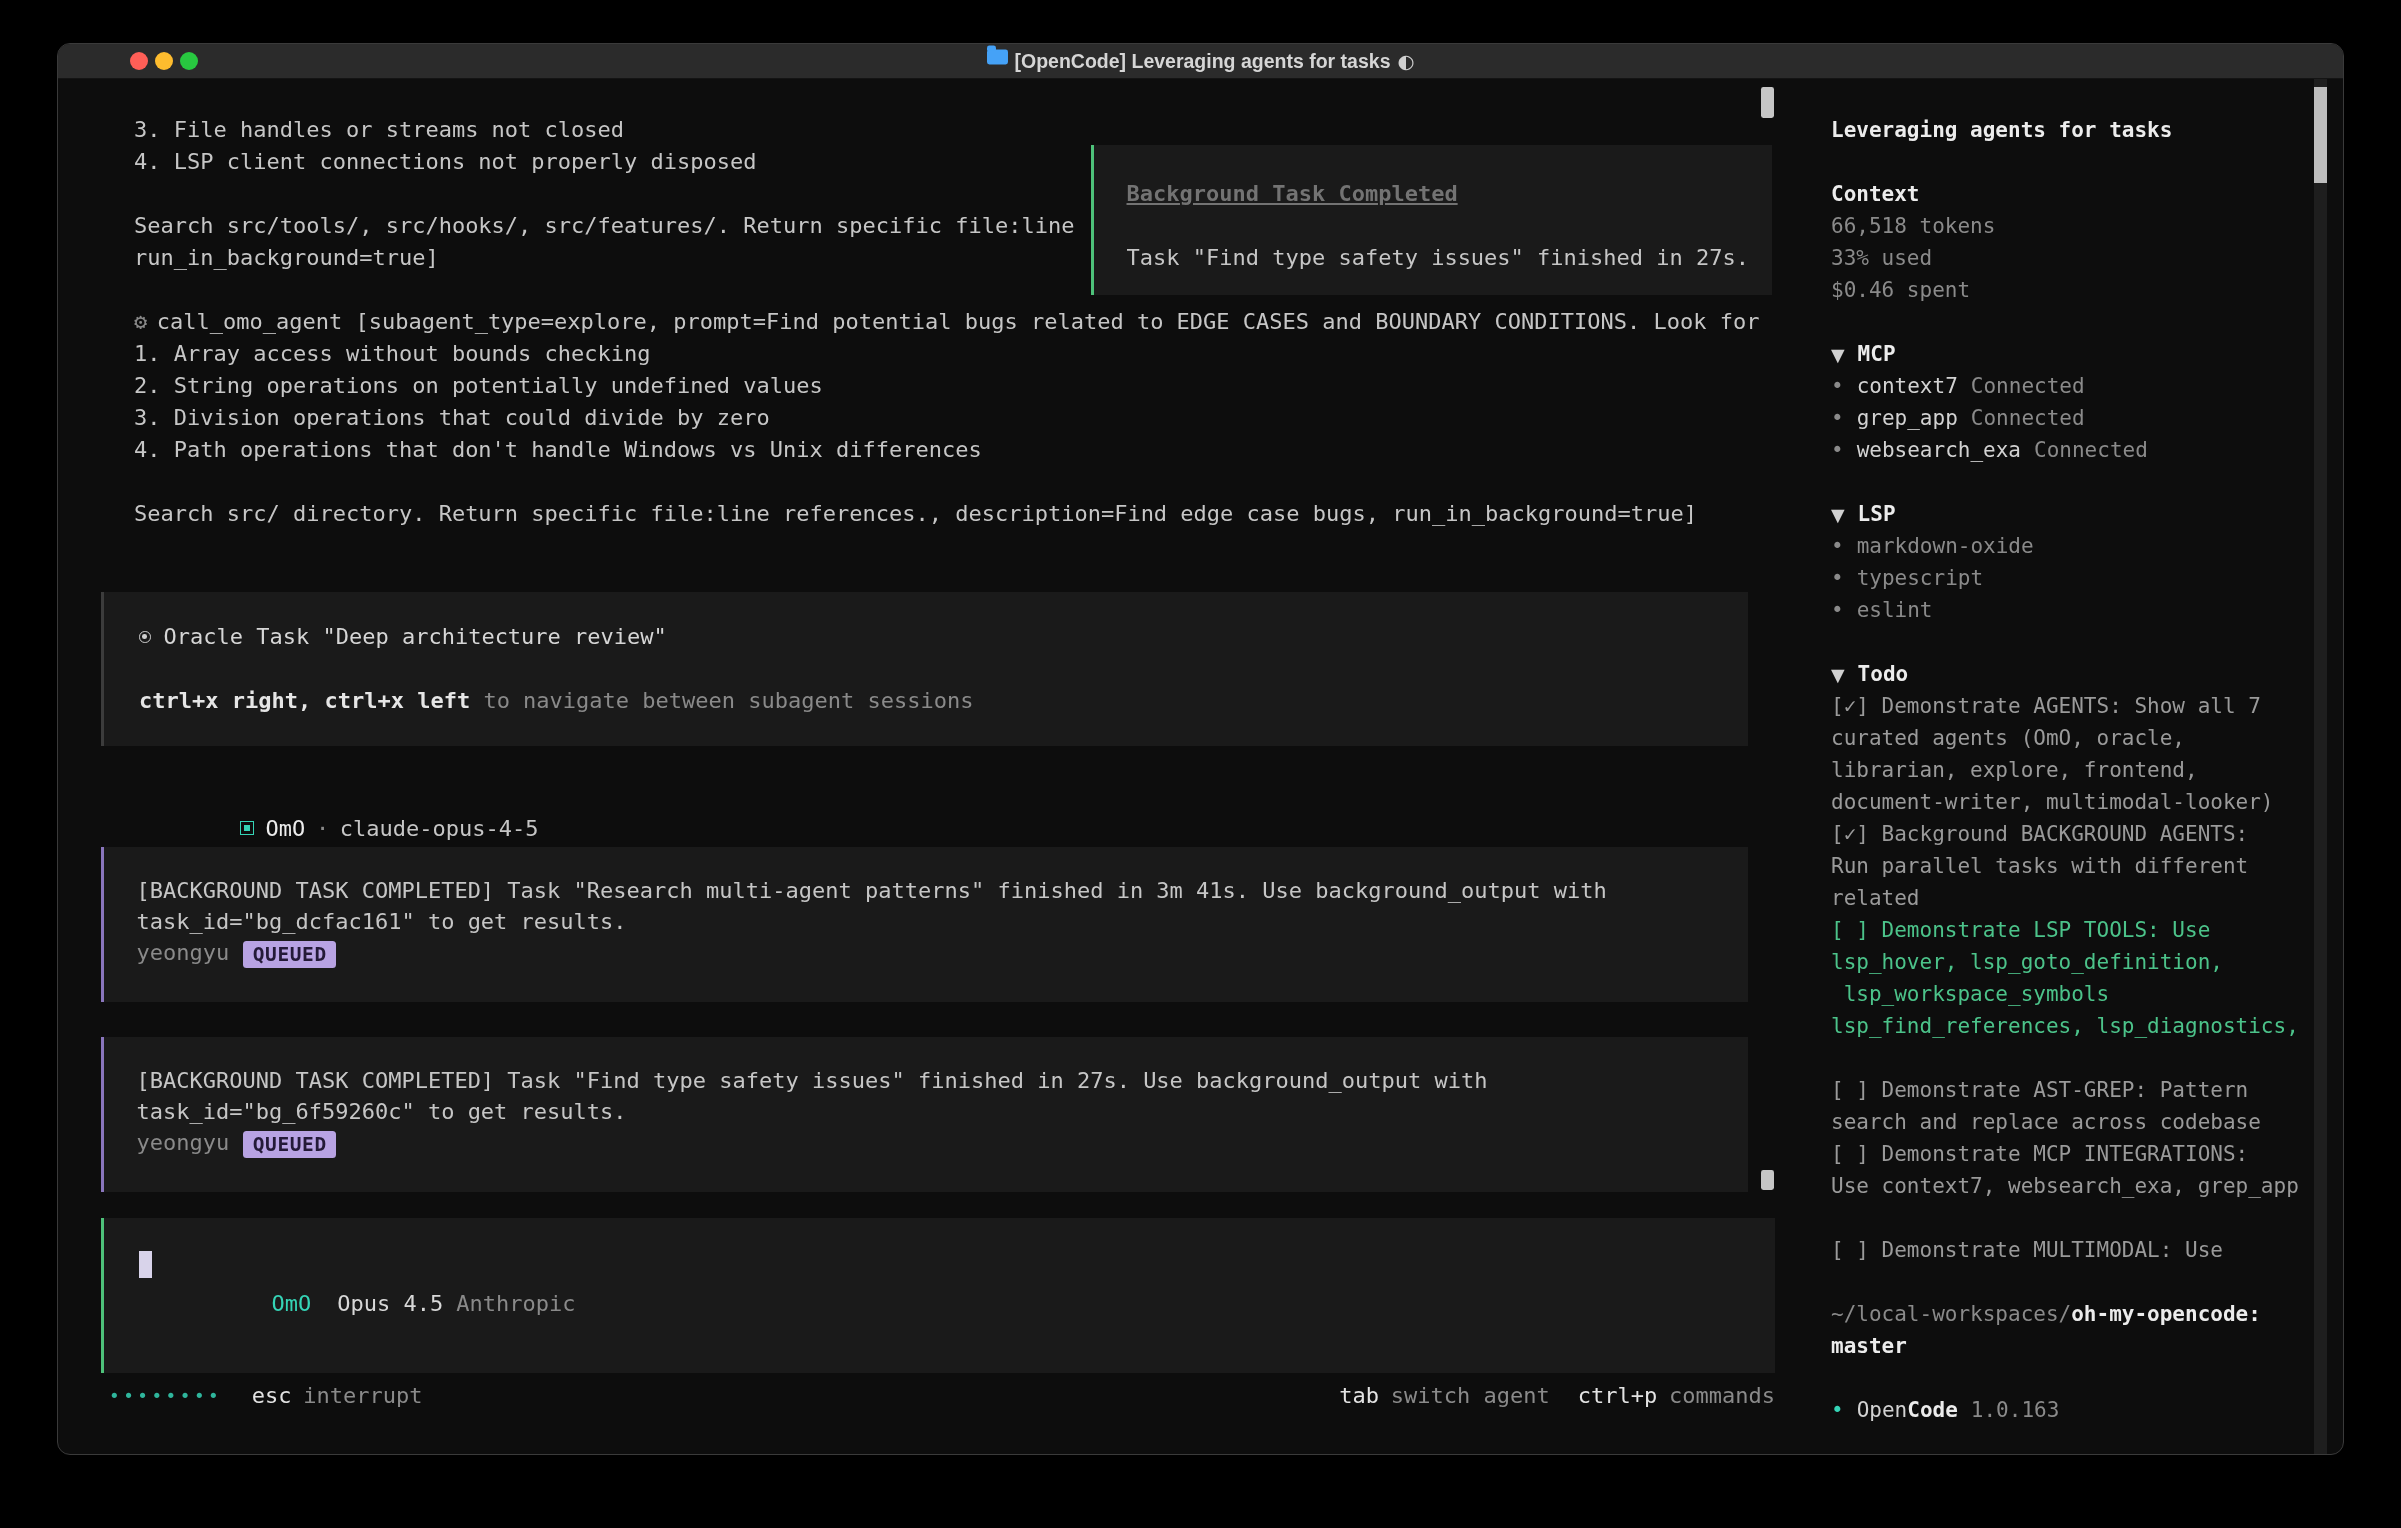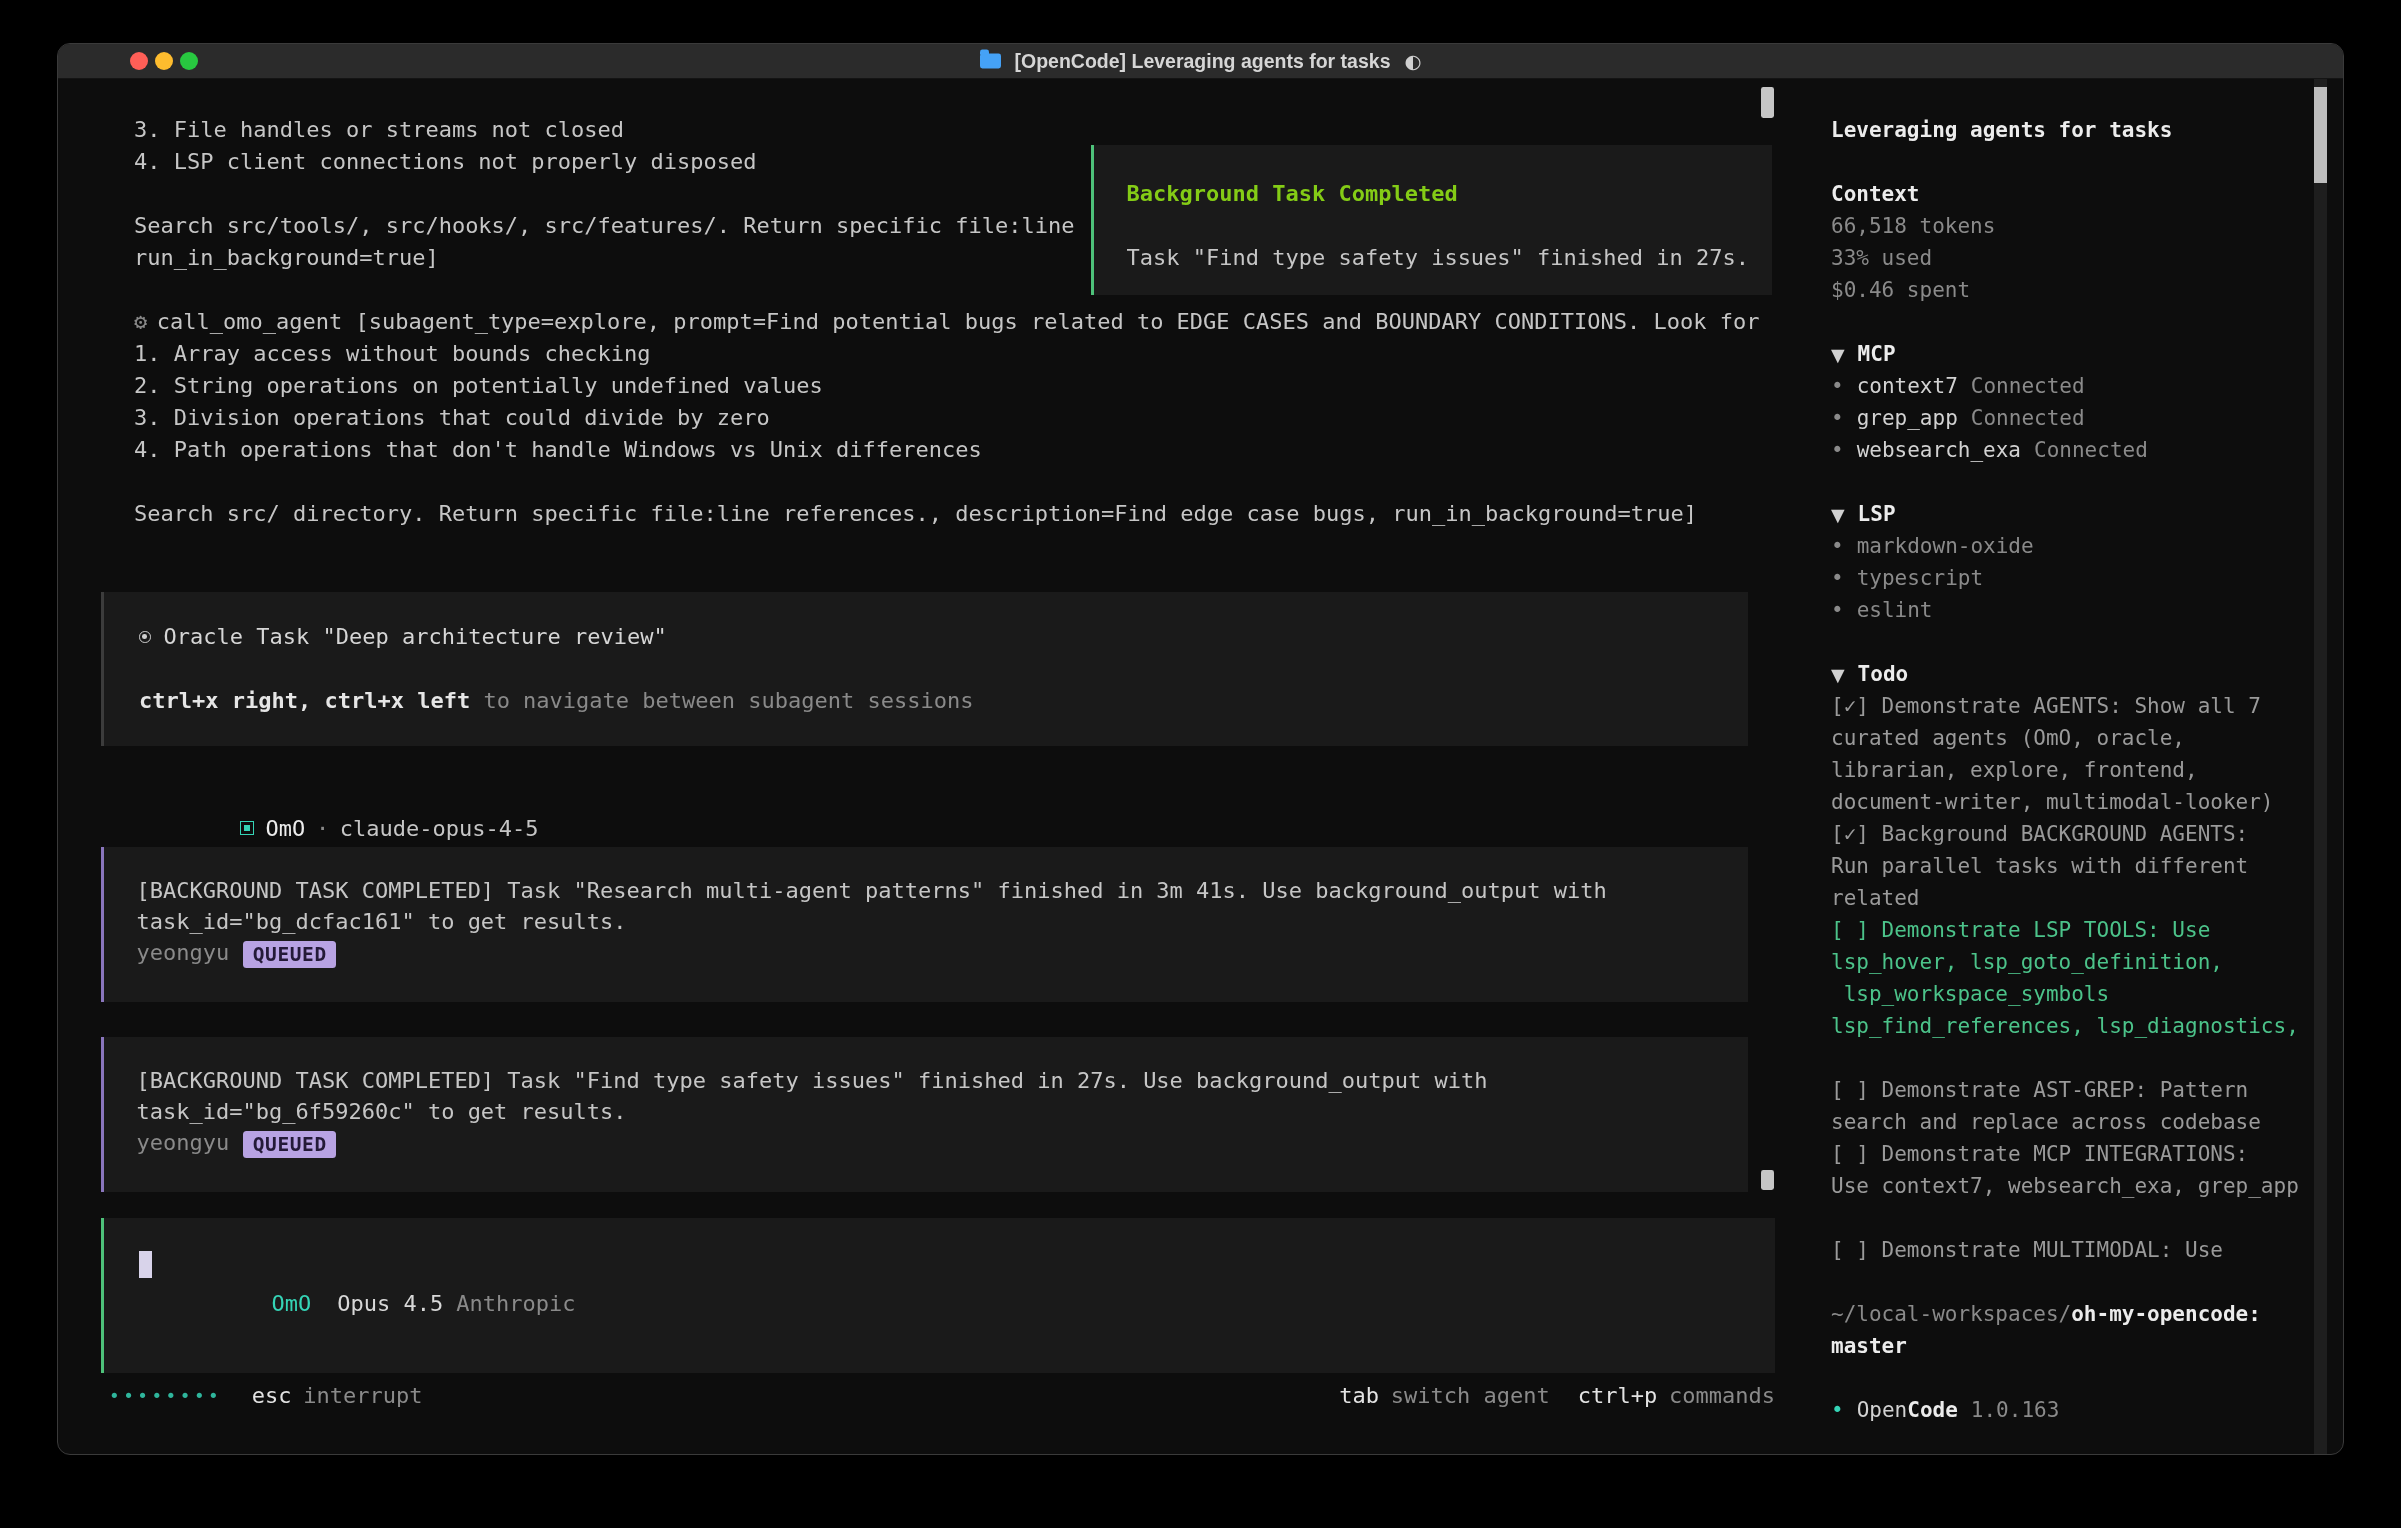--- a/index.html
+++ b/index.html
@@ -15,21 +15,21 @@
   }
   
   .titlebar{height:34px;background:var(--titlebar-bg,#2b2b2b);position:relative;border-bottom:0.6px solid #141414;}
   .traffic{position:absolute;left:72px;top:0;height:100%;display:flex;align-items:center;gap:6.5px;}
   .tl{width:18.3px;height:18.3px;border-radius:50%;display:inline-block;}
   .tl.red{background:var(--traffic-red,#ff5f57);}
   .tl.yellow{background:var(--traffic-yellow,#febc2e);}
   .tl.green{background:var(--traffic-green,#28c840);}
   .titletext{
     position:absolute;left:50%;top:50%;transform:translate(-50%,-50%);
-    display:flex;align-items:center;gap:14px;white-space:nowrap;
+    display:flex;gap:7px;white-space:nowrap;
     font-family:"Liberation Sans",sans-serif;font-size:19.5px;font-weight:bold;color:#d6d6d6;
   }
   .folder-ico{display:inline-block;width:21px;height:14.8px;background:#45a2f7;border-radius:2.4px;position:relative;}
   .folder-ico::before{content:"";position:absolute;top:-4.1px;left:0;width:9.5px;height:5.3px;background:#45a2f7;border-radius:2.4px 2.4px 0 0;}
   .busy{font-family:"DejaVu Sans",sans-serif;font-weight:normal;color:#cfcfcf;}
   
   .wbody{display:flex;height:1378px;}
   .main{width:1748px;position:relative;padding-top:35px;box-sizing:border-box;overflow:hidden;}
   .sidebar{flex:1;position:relative;padding-top:35px;padding-left:25px;box-sizing:border-box;overflow:hidden;}
   
@@ -76,21 +76,21 @@
   .spinner{color:var(--accent-teal,#35d4b6);opacity:.85;margin-right:29.5px;font-size:17.7px;letter-spacing:3.5px;}
   .key{color:#e3e3e3;font-weight:normal;margin-right:11.8px;}
   .status-right{margin-left:auto;display:flex;align-items:center;}
   .pad-r{margin-right:28px;}
   
   .notification{
     position:absolute;top:66px;left:1033px;width:681px;height:150px;
     background:var(--panel-bg,#1a1a1a);border-left:3.5px solid var(--accent-green,#4ec27a);
     padding:32.5px 0 0 32.5px;box-sizing:border-box;z-index:5;
   }
-  .ntitle{color:#84cc16;font-weight:bold;}
+  .ntitle{color:#737373;font-weight:bold;text-decoration:underline;}
   
   .scroll-main{position:absolute;top:0;right:32px;width:13px;height:100%;}
   .thumb{position:absolute;width:13px;background:#c6c6c6;border-radius:2.4px;left:0;}
   .thumb.t1{top:8.3px;height:31px;}
   .thumb.t2{top:1091px;height:20px;}
   .sb-scroll{position:absolute;top:0;right:16.5px;width:13px;height:100%;background:#1e1e1e;}
   .sb-thumb{position:absolute;left:0;top:8.3px;height:96px;width:13px;background:#bdbdbd;}
   
   .srow{height:32px;line-height:32px;font-size:21px;white-space:pre;color:#9a9a9a;}
   .stitle,.shead{color:#ececec;font-weight:bold;}

